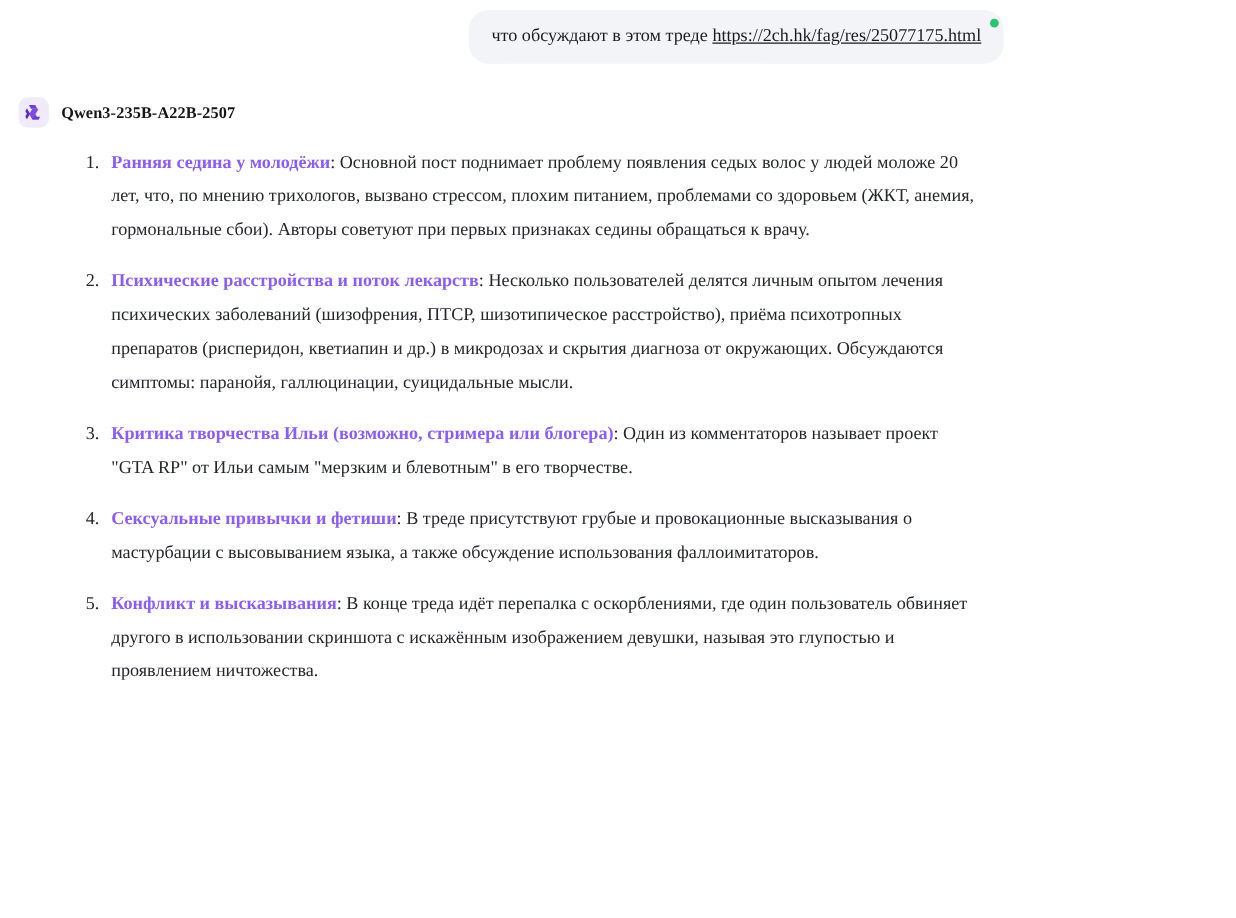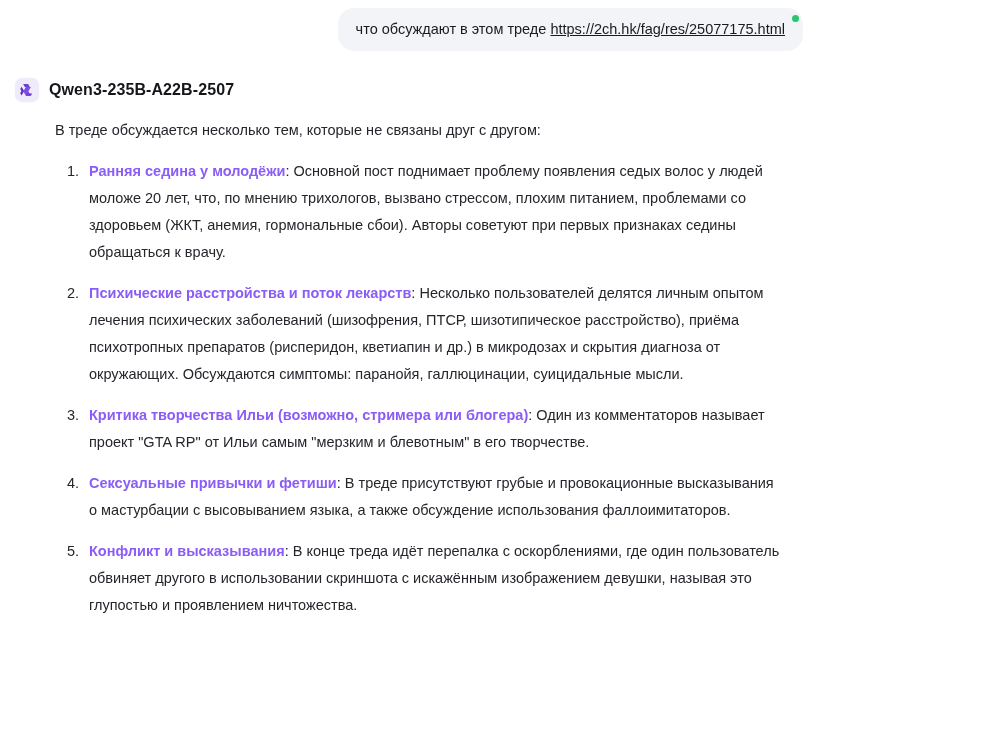--- a/index.html
+++ b/index.html
@@ -12,20 +12,21 @@
     background: #ffffff;
     font-family: "Liberation Sans", sans-serif;
     color: #1b1b1f;
     overflow: hidden;
   }
   .chat {
     position: relative;
     width: 821px;
     height: 734px;
     box-sizing: border-box;
+    font-family: Liberation Serif, serif;
   }
 
   
   .user-row {
     display: flex;
     justify-content: flex-end;
     padding: 8px 18px 0 18px;
     box-sizing: border-box;
   }
   .user-bubble {
@@ -64,21 +65,21 @@
     gap: 9px;
     margin-bottom: 14px;
   }
   .brand-logo {
     width: 26px;
     height: 26px;
     flex: 0 0 26px;
     display: block;
   }
   .model-name {
-    font-size: 16px;
+    font-size: 13px;
     font-weight: bold;
     color: #15161a;
     letter-spacing: .1px;
   }
 
   .assistant-body {
     padding-left: 41px;
     padding-right: 20px;
     font-size: 14.5px;
     line-height: 27px;
@@ -124,21 +125,20 @@
         <rect x="1" y="1" width="30" height="30" rx="9" fill="#f0ebfb"></rect>
         <path d="M11.2 8.6h6.2l2.1 3.6h-6.2z" fill="#6a3fd6"></path>
         <path d="M20.8 12.2h-6.2l-3.1 5.4 3.1 5.4h6.2l-3.1-5.4z" fill="#7d4de0"></path>
         <path d="M9.3 11.9l3.1 5.4-3.1 5.4-1.6-2.8 1.5-2.6-1.5-2.6z" fill="#5a2fc2"></path>
         <path d="M14.6 23h6.2l1.6-2.8h-6.2z" fill="#6a3fd6"></path>
       </svg>
       <span class="model-name">Qwen3-235B-A22B-2507</span>
     </div>
 
     <div class="assistant-body">
-      <p>В треде обсуждается несколько тем, которые не связаны друг с другом:</p>
 
       <ol class="topics">
         <li>
           <span class="term">Ранняя седина у молодёжи</span><span>: Основной пост поднимает проблему появления седых волос у людей моложе 20 лет, что, по мнению трихологов, вызвано стрессом, плохим питанием, проблемами со здоровьем (ЖКТ, анемия, гормональные сбои). Авторы советуют при первых признаках седины обращаться к врачу.</span>
         </li>
         <li>
           <span class="term">Психические расстройства и поток лекарств</span><span>: Несколько пользователей делятся личным опытом лечения психических заболеваний (шизофрения, ПТСР, шизотипическое расстройство), приёма психотропных препаратов (рисперидон, кветиапин и др.) в микродозах и скрытия диагноза от окружающих. Обсуждаются симптомы: паранойя, галлюцинации, суицидальные мысли.</span>
         </li>
         <li>
           <span class="term">Критика творчества Ильи (возможно, стримера или блогера)</span><span>: Один из комментаторов называет проект "GTA RP" от Ильи самым "мерзким и блевотным" в его творчестве.</span>

